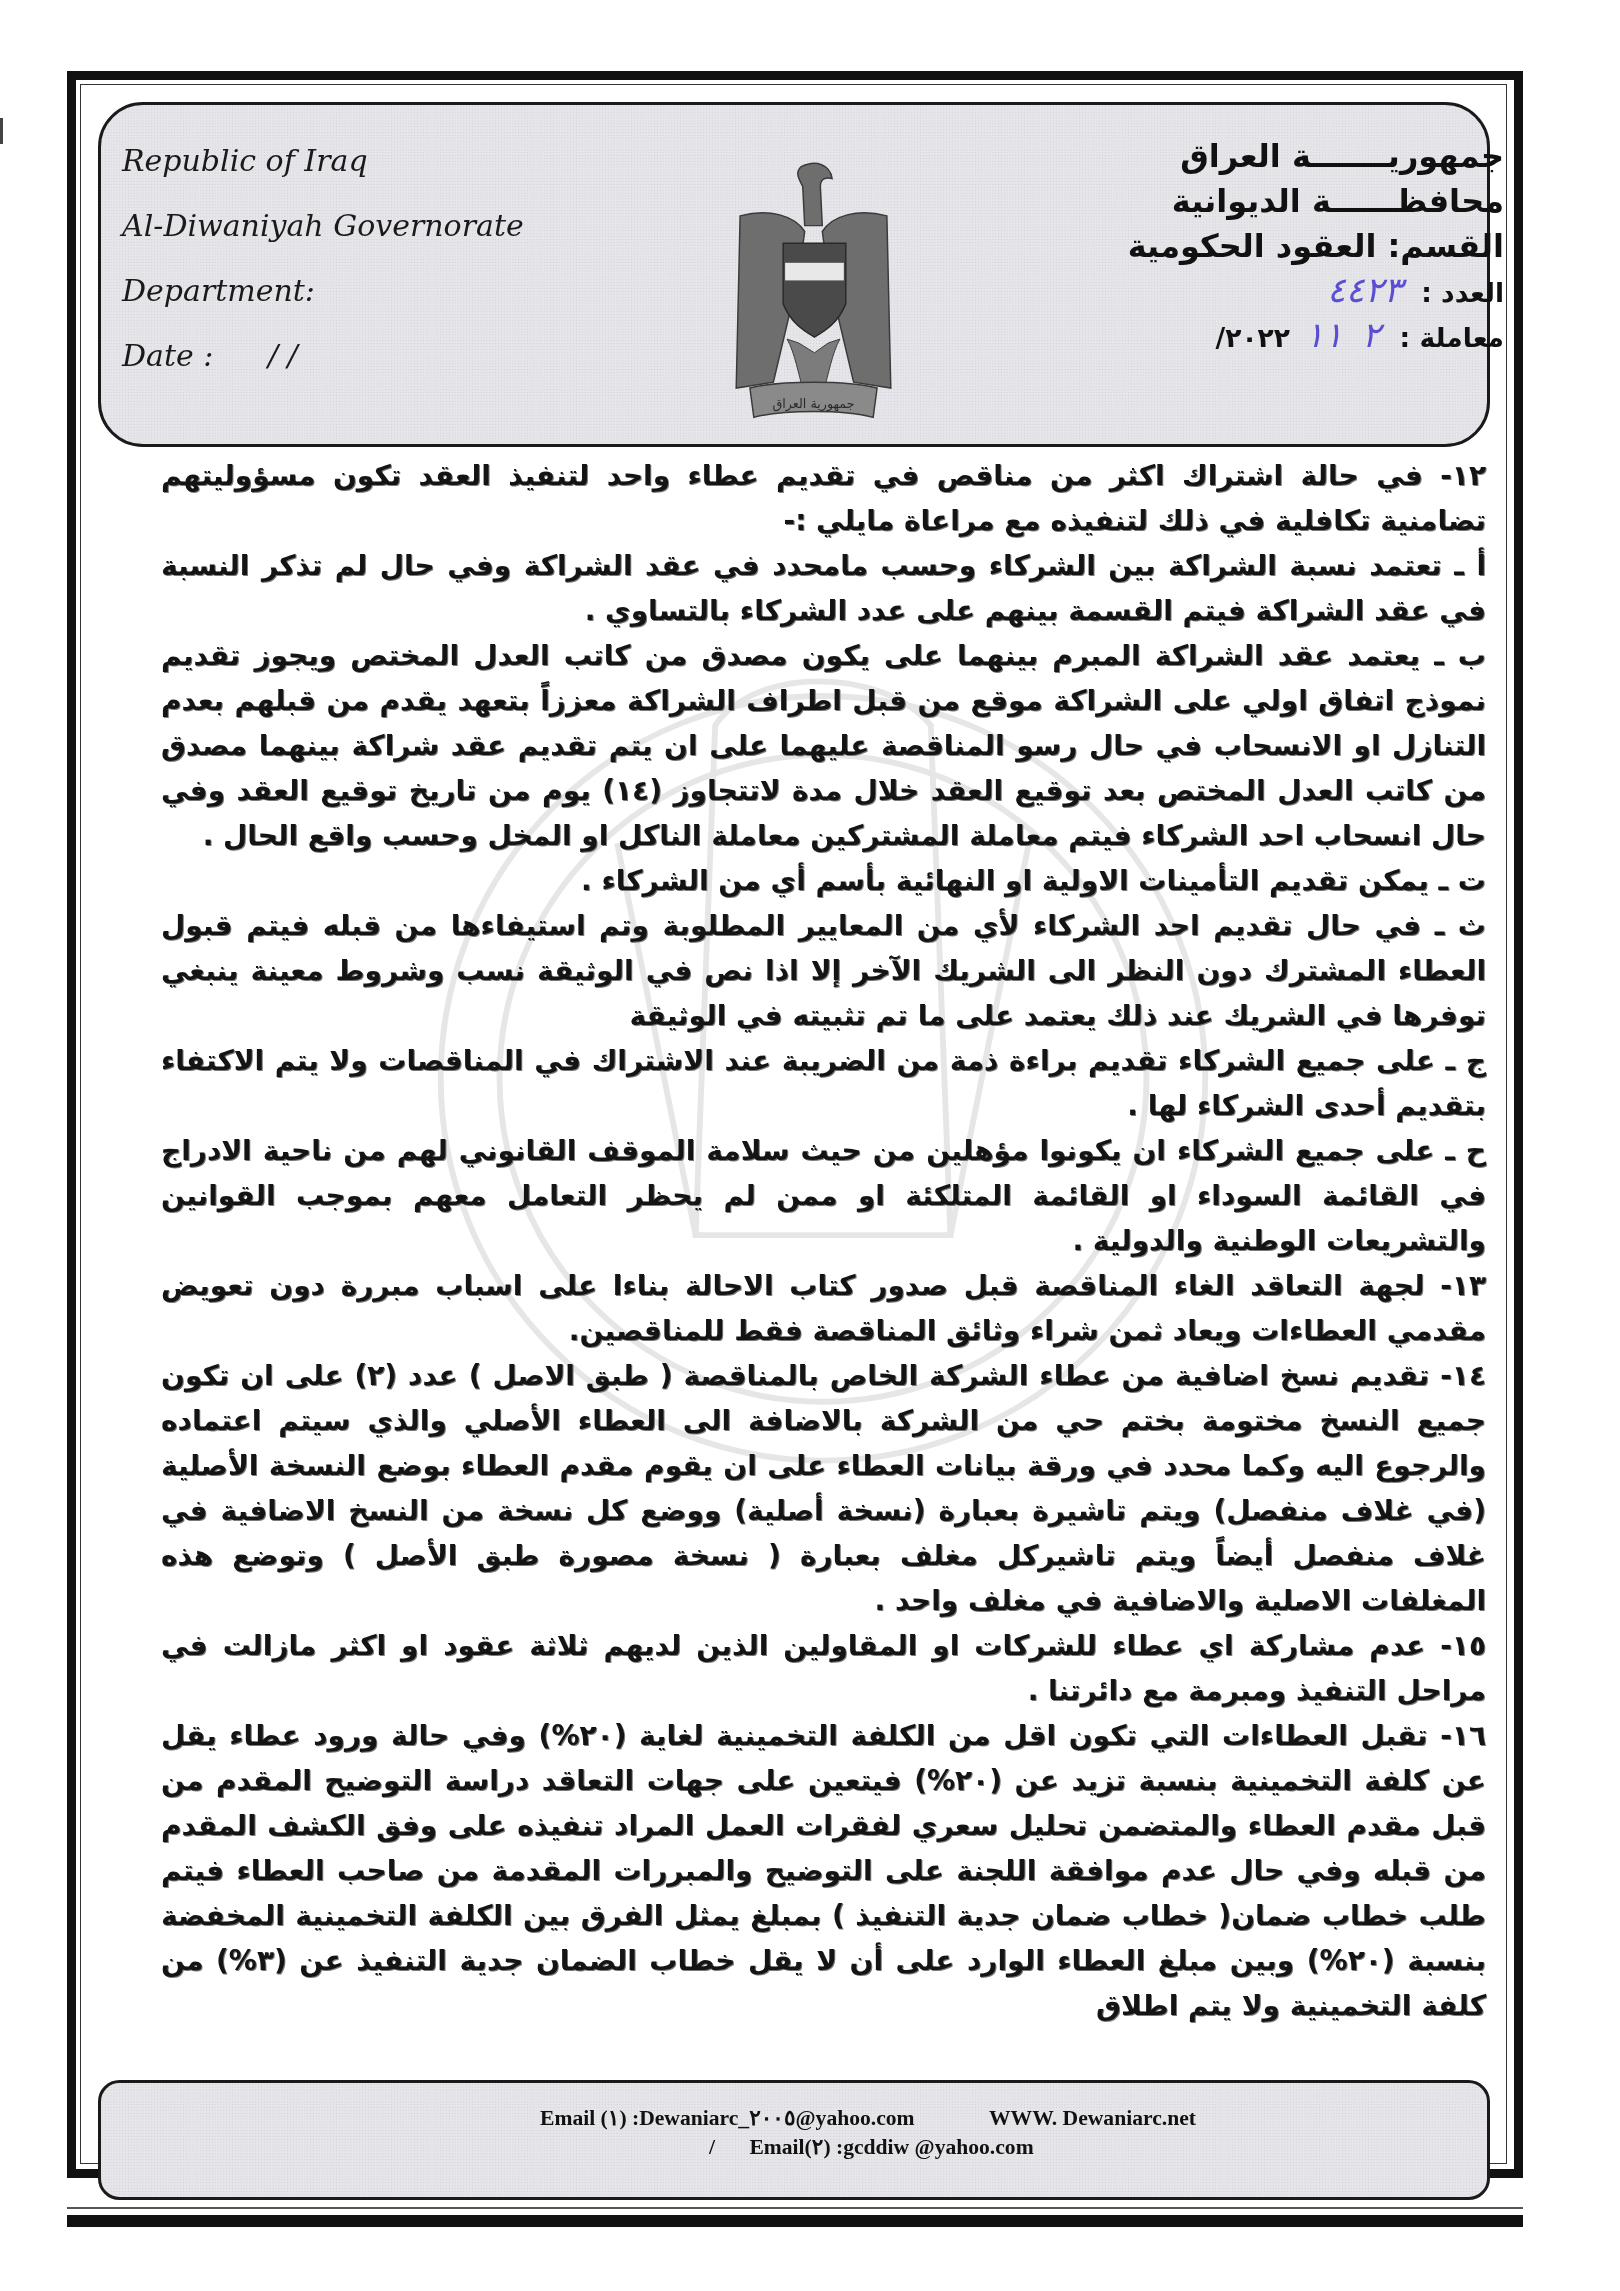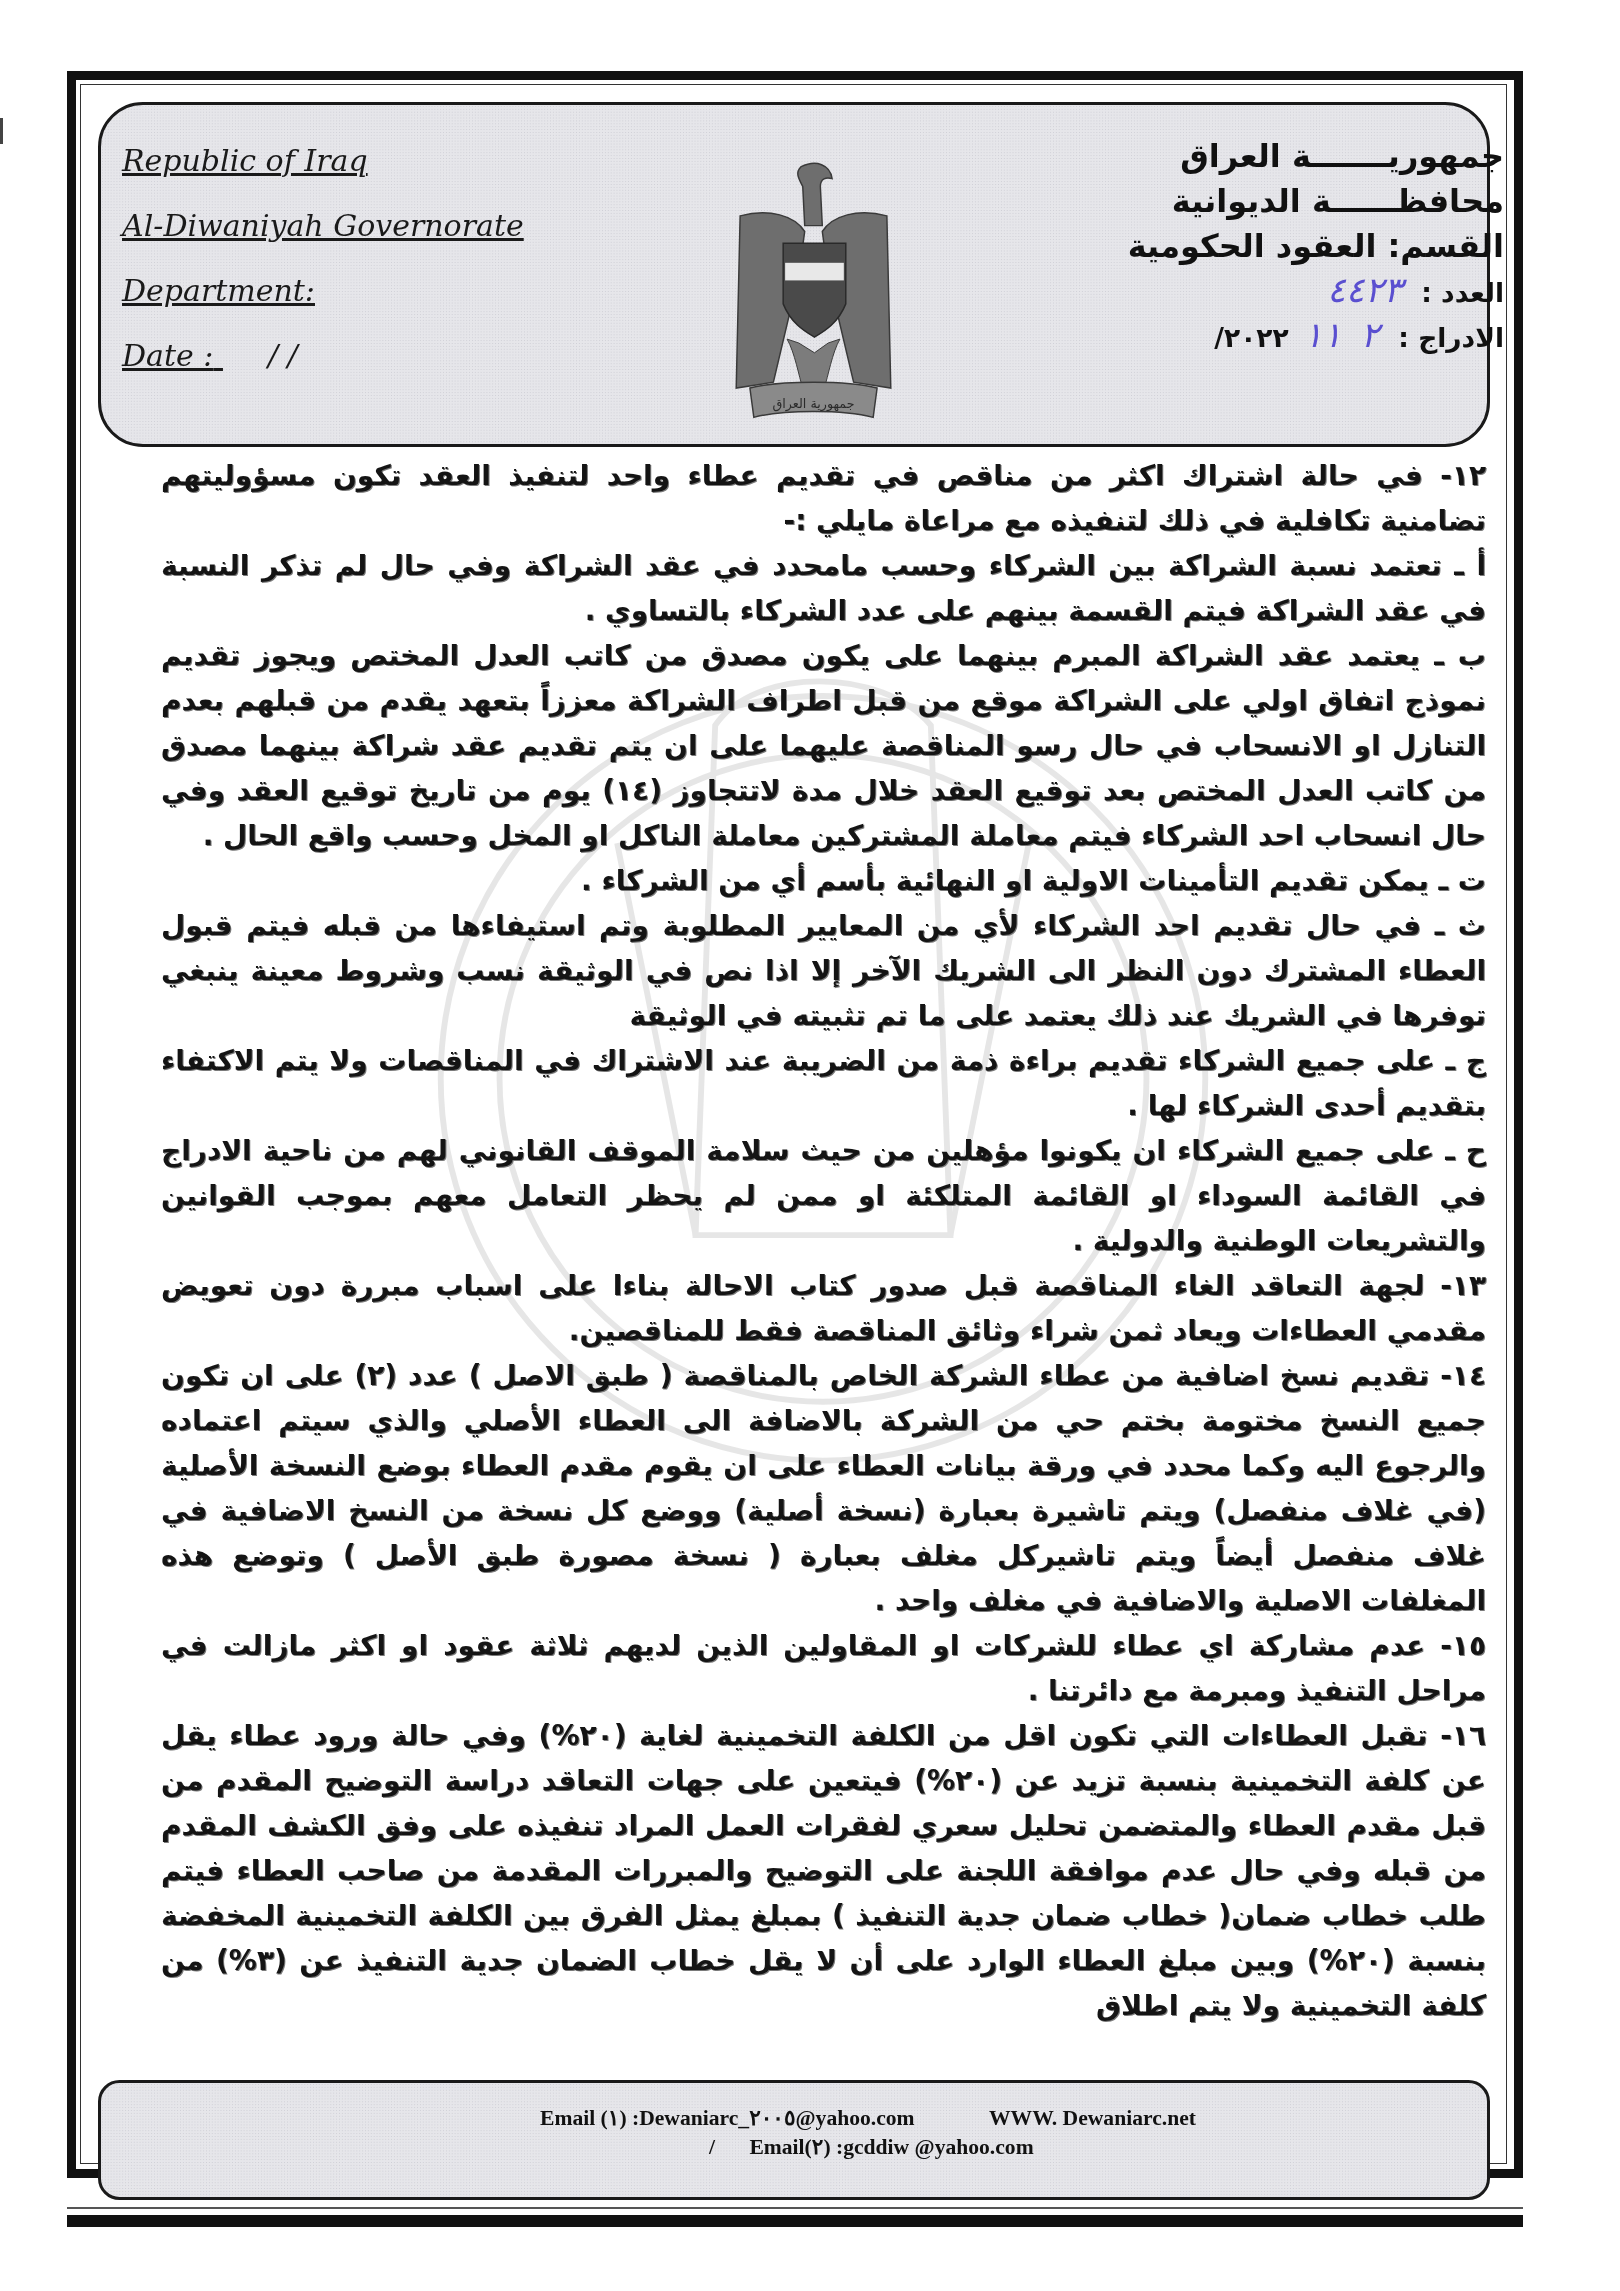--- a/index.html
+++ b/index.html
@@ -20,21 +20,21 @@
   
   .header-panel {
     position: absolute; left: 98px; top: 102px; width: 1392px; height: 345px;
     background: #e6e6ea;
     background-image: radial-gradient(#cfcfd6 0.8px, transparent 0.9px);
     background-size: 2.9px 2.9px;
     border: 3.9px solid #1a1a1a; border-radius: 45px; box-sizing: border-box;
   }
   .en-block {
     position: absolute; left: 122px; top: 137px;
-    font-family: "DejaVu Serif", serif; font-style: italic; font-size: 30px; color: #1a1a1a; text-decoration: underline;
+    font-family: "DejaVu Serif", serif; font-style: italic; font-size: 30px; color: #1a1a1a;
   }
   .en-line { height: 65px; line-height: 47px; white-space: nowrap; }
   .date-slash { display: inline-block; margin-left: 45px; }
 
   .ar-block {
     position: absolute; right: 116px; top: 134px; direction: rtl; text-align: right;
     font-family: "DejaVu Sans", sans-serif; font-weight: bold; color: #111;
   }
   .ar-line { font-size: 32px; line-height: 45px; white-space: nowrap; }
   .ar-small { font-size: 26.5px; line-height: 43px; }
@@ -114,21 +114,21 @@
 
 <div class="ar-block">
   <div class="ar-line">جمهوريـــــــة العراق</div>
   <div class="ar-line">محافظــــــة الديوانية</div>
   <div class="ar-line">القسم: العقود الحكومية</div>
   <div class="ar-line ar-small">
     <span>العدد :</span>
     <span class="handwritten">٤٤٢٣</span>
   </div>
   <div class="ar-line ar-small">
-    <span>الادراج :</span>
+    <span>معاملة :</span>
     <span class="handwritten">٢</span>
     <span class="handwritten">١١</span>
     <span class="typed-year">٢٠٢٢/</span>
   </div>
 </div>
 
 <svg class="watermark" viewBox="0 0 820 1060">
   <g fill="none" stroke="#444" stroke-width="6">
     <circle cx="410" cy="540" r="390"></circle>
     <circle cx="410" cy="540" r="330"></circle>

